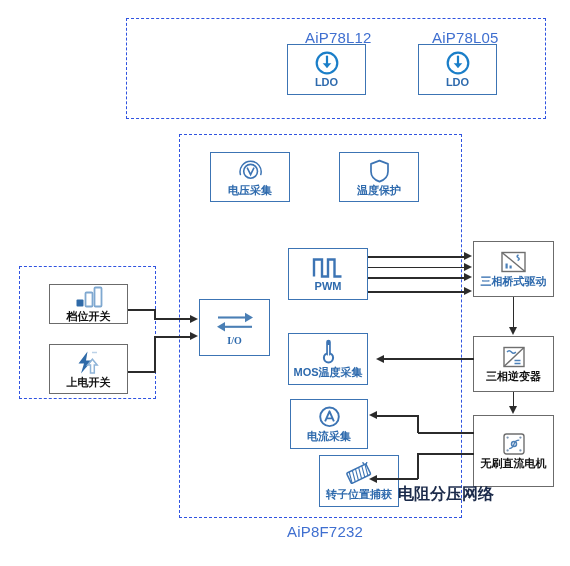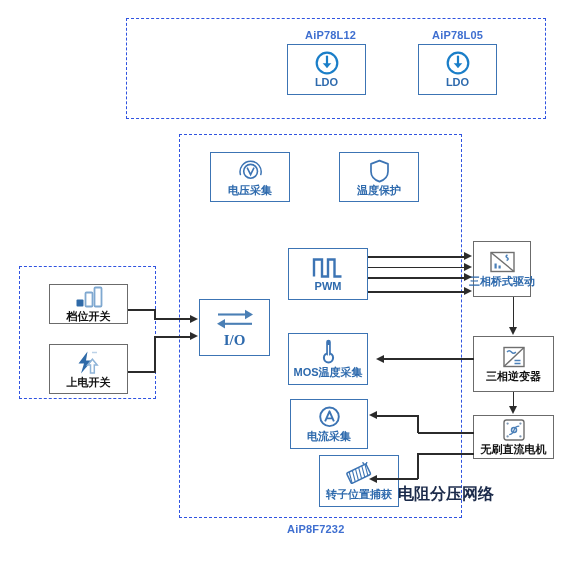--- a/index.html
+++ b/index.html
@@ -1,21 +1,21 @@
 <!DOCTYPE html>
 <html><head>
 <meta charset="utf-8">
 <style>
   html,body{margin:0;padding:0;background:#ffffff;}
   body{width:570px;height:566px;font-family:"Liberation Sans","DejaVu Sans",sans-serif;}
   #stage{position:relative;width:570px;height:566px;overflow:hidden;background:#fff;}
 
   
   .dashgroup{position:absolute;border:1.6px dashed #2f53e0;box-sizing:border-box;}
-  .dashlabel{position:absolute;font-size:11px;font-weight:bold;color:#3f6fd0;letter-spacing:.2px;white-space:nowrap;}
+  .dashlabel{position:absolute;font-size:15px;font-weight:normal;color:#3f6fd0;letter-spacing:.2px;white-space:nowrap;}
 
   
   .blk{position:absolute;box-sizing:border-box;background:#fff;display:flex;flex-direction:column;
        align-items:center;justify-content:center;}
   .blk .cap{font-size:11px;font-weight:bold;line-height:1.1;white-space:nowrap;}
   .blk .ico{display:flex;align-items:center;justify-content:center;}
   .blk.gray{border:1.6px solid #6b6b6b;}
   .blk.gray .cap{color:#111;}
   .blk.blue{border:1.6px solid #3c74b4;}
   .blk.blue .cap{color:#2e6aad;}
@@ -136,21 +136,21 @@
 
   <div class="blk blue" style="left:199px;top:299px;width:71px;height:57px;">
     <span class="ico">
       <svg class="ic" width="44" height="26" viewBox="0 0 44 26">
         <path d="M5 8.5 L33 8.5" stroke="#4a7fb5" stroke-width="2.1"></path>
         <path d="M32 3.8 L40 8.5 L32 13.2 Z" fill="#4a7fb5"></path>
         <path d="M39 17.8 L11 17.8" stroke="#4a7fb5" stroke-width="2.1"></path>
         <path d="M12 13.1 L4 17.8 L12 22.5 Z" fill="#4a7fb5"></path>
       </svg>
     </span>
-    <span class="cap" style="font-family:'Liberation Serif',serif;font-size:15px;">I/O</span>
+    <span class="cap" style="font-family:'Liberation Serif',serif;font-size:10px;">I/O</span>
   </div>
 
   <div class="dashgroup" style="left:19px;top:266px;width:137px;height:133px;"></div>
 
   <div class="blk gray" style="left:49px;top:284px;width:79px;height:40px;">
     <span class="ico">
       <svg class="ic" width="32" height="24" viewBox="0 0 32 24">
         <rect x="3.5" y="13.5" width="7" height="7" rx="1" fill="#2f6aa8"></rect>
         <rect x="12.5" y="6.5" width="7" height="14" rx="1" fill="none" stroke="#7fa8d0" stroke-width="1.8"></rect>
         <rect x="21.5" y="1.5" width="7" height="19" rx="1" fill="none" stroke="#7fa8d0" stroke-width="1.8"></rect>
@@ -163,21 +163,21 @@
     <span class="ico">
       <svg class="ic" width="30" height="26" viewBox="0 0 30 26">
         <path d="M13.5 1.5 L4.5 13.5 L10 13.5 L7 23.5 L18 10.5 L12 10.5 Z" fill="#2f6aa8"></path>
         <path d="M16.5 23 L16.5 15 L13.6 15 L18.4 9.2 L23.2 15 L20.3 15 L20.3 23 Z" fill="none" stroke="#8fb4d8" stroke-width="1.5"></path>
         <path d="M18 2.5 L23 2.5" stroke="#bcd3e8" stroke-width="1.5"></path>
       </svg>
     </span>
     <span class="cap">上电开关</span>
   </div>
 
-  <div class="blk gray" style="left:473px;top:241px;width:58px;height:56px;">
+  <div class="blk gray" style="left:473px;top:241px;width:81px;height:56px;">
     <span class="ico">
       <svg class="ic" width="29" height="25" viewBox="0 0 29 25">
         <rect x="3" y="2.5" width="23" height="19" fill="none" stroke="#6f6f6f" stroke-width="1.4"></rect>
         <path d="M3 2.5 L26 21.5" stroke="#6f6f6f" stroke-width="1.4"></path>
         <path d="M19.5 5 q-2.6 1.2 -0.4 2.6 q2.4 1.4 -0.5 2.9" fill="none" stroke="#4c80b8" stroke-width="1.5"></path>
         <rect x="6.5" y="13.5" width="2.2" height="5" fill="#4c80b8"></rect>
         <rect x="10.5" y="15.5" width="2.2" height="3" fill="#4c80b8"></rect>
       </svg>
     </span>
     <span class="cap" style="color:#2e6aad;">三相桥式驱动</span>
@@ -188,21 +188,21 @@
       <svg class="ic" width="28" height="25" viewBox="0 0 28 25">
         <rect x="4" y="2.5" width="20" height="19" fill="none" stroke="#6f6f6f" stroke-width="1.4"></rect>
         <path d="M24 2.5 L4 21.5" stroke="#6f6f6f" stroke-width="1.4"></path>
         <path d="M7 7 q2.2 -2.6 4.4 0 q2.2 2.6 4.4 0" fill="none" stroke="#4c80b8" stroke-width="1.4"></path>
         <path d="M14.5 15.5 L20.5 15.5 M14.5 18.5 L20.5 18.5" stroke="#4c80b8" stroke-width="1.4"></path>
       </svg>
     </span>
     <span class="cap">三相逆变器</span>
   </div>
 
-  <div class="blk gray" style="left:473px;top:415px;width:81px;height:44px;">
+  <div class="blk gray" style="left:473px;top:415px;width:81px;height:72px;">
     <span class="ico">
       <svg class="ic" width="28" height="25" viewBox="0 0 28 25">
         <rect x="4" y="2" width="20" height="20" rx="2.4" fill="none" stroke="#6f6f6f" stroke-width="1.4"></rect>
         <circle cx="7.6" cy="5.6" r="1.15" fill="#7d97b4"></circle>
         <circle cx="20.4" cy="5.6" r="1.15" fill="#7d97b4"></circle>
         <circle cx="7.6" cy="18.4" r="1.15" fill="#7d97b4"></circle>
         <circle cx="20.4" cy="18.4" r="1.15" fill="#7d97b4"></circle>
         <circle cx="14" cy="12" r="2.5" fill="none" stroke="#4c80b8" stroke-width="1.5"></circle>
         <path d="M14 12 A5.6 5.6 0 0 1 19.3 8.1" fill="none" stroke="#4c80b8" stroke-width="1.4"></path>
         <path d="M14 12 A5.6 5.6 0 0 1 9.2 16.6" fill="none" stroke="#4c80b8" stroke-width="1.4"></path>

